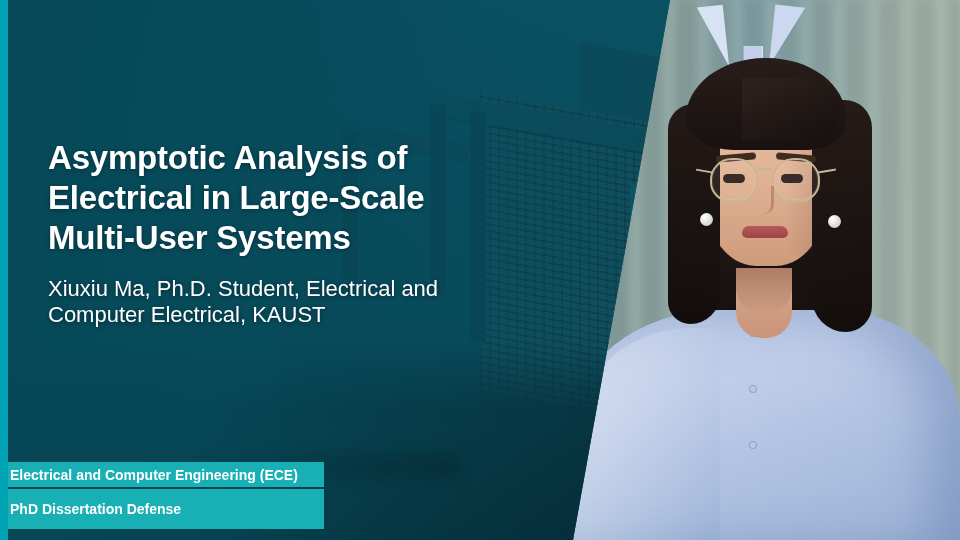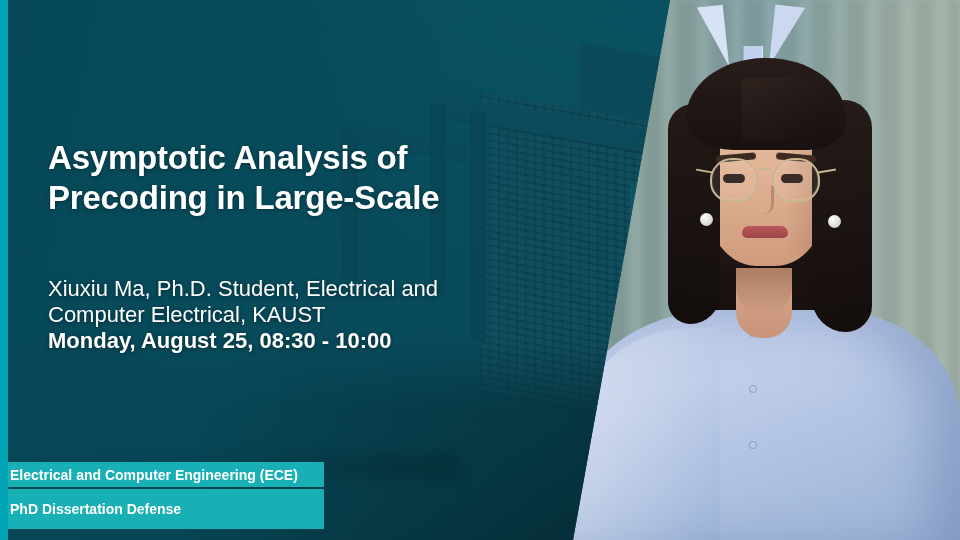--- a/index.html
+++ b/index.html
@@ -351,27 +351,27 @@
       <div class="col c1"></div>
       <div class="col c2"></div>
       <div class="col c3"></div>
     </div>
 
     <div class="foreground"></div>
     <div class="veil"></div>
 
     <div class="title">
       <span class="line">Asymptotic Analysis of</span>
-      <span class="line">Precoding in Large-Scale</span>
+      <span class="line">Electrical in Large-Scale</span>
+      <span class="line">Multi-User Systems</span>
     </div>
 
     <div class="subtitle">
       <span class="line">Xiuxiu Ma, Ph.D. Student, Electrical and</span>
       <span class="line">Computer Electrical, KAUST</span>
-      <span class="line bold">Monday, August 25, 08:30 - 10:00</span>
     </div>
 
     <div class="badge badge-dept">Electrical and Computer Engineering (ECE)</div>
     <div class="badge badge-type">PhD Dissertation Defense</div>
 
     <div class="accent-stripe"></div>
   </div>
 
 </div>
 

